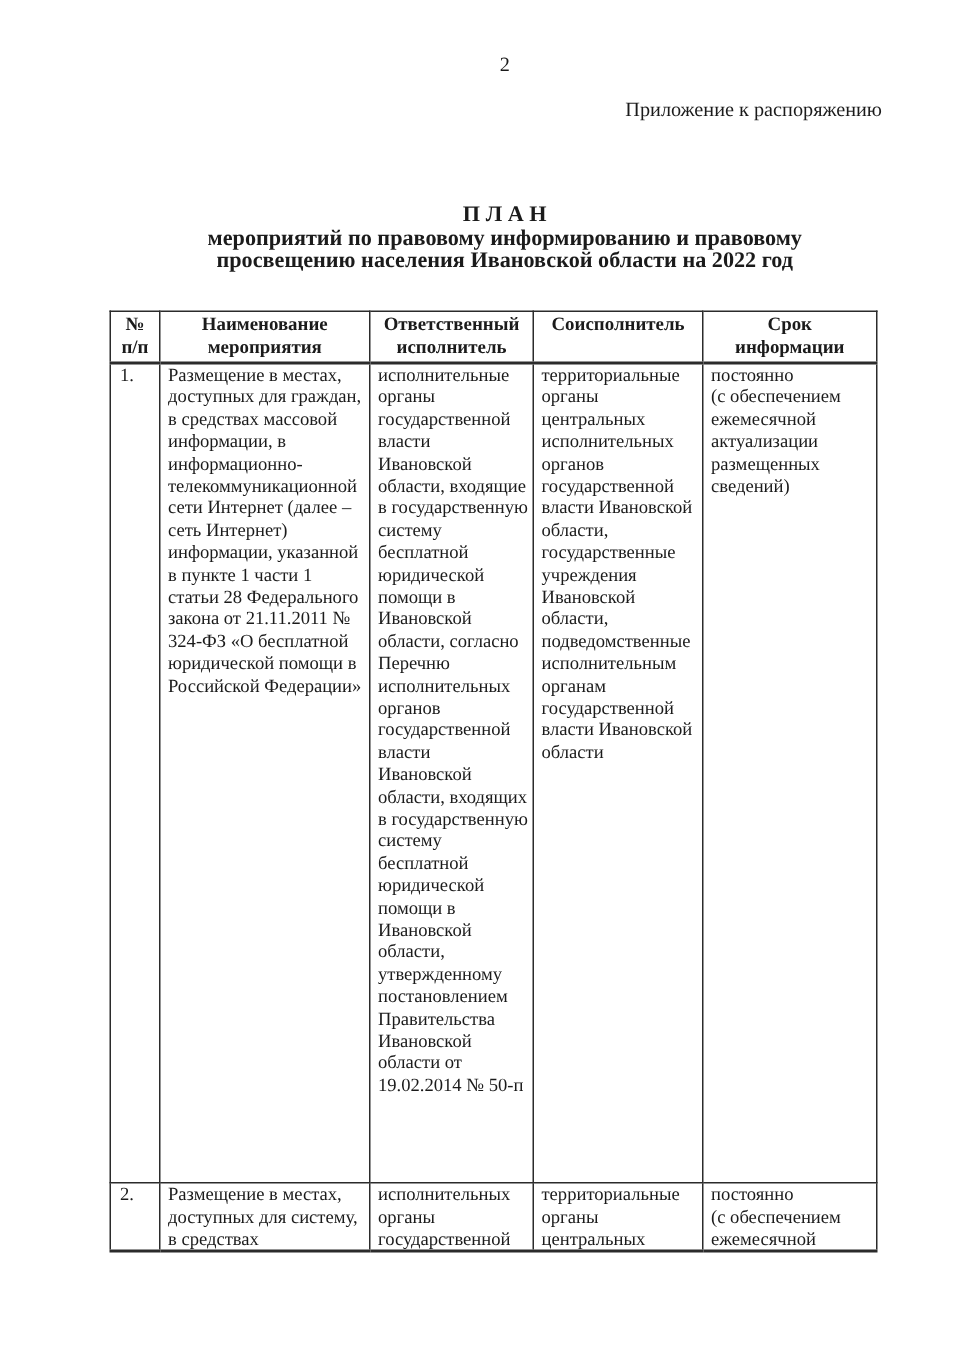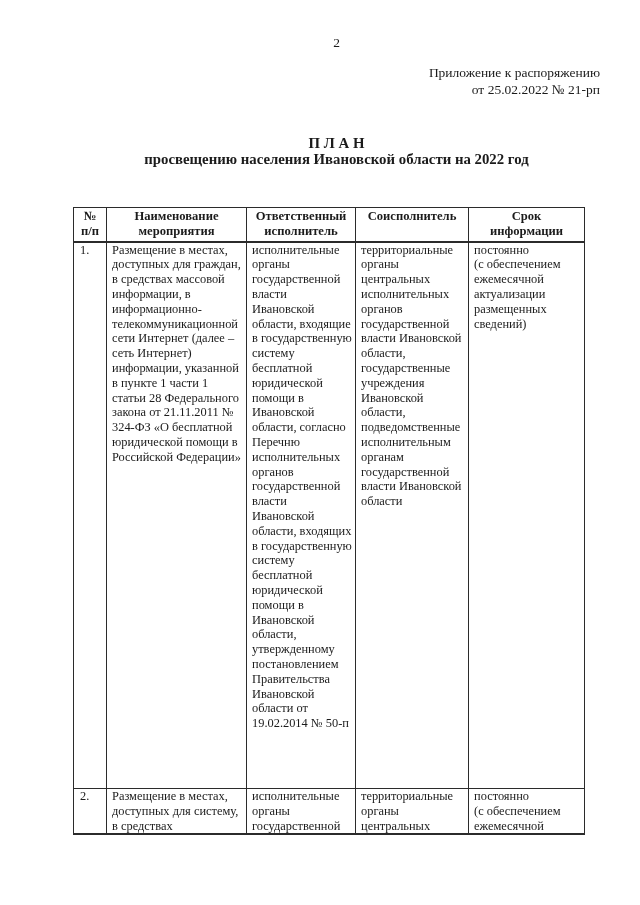--- a/index.html
+++ b/index.html
@@ -14,21 +14,21 @@
   }
   .pagenum {
     position: absolute;
     top: 35px; left: 73px; width: 527px;
     text-align: center;
     font-size: 13.5px;
     line-height: 16px;
   }
   .annex {
     position: absolute;
-    top: 65px; right: 40px;
+    top: 65px; right: 52px;
     text-align: right;
     font-size: 13.5px;
     line-height: 16.8px;
   }
   .doc-title {
     position: absolute;
     top: 136px; left: 73px; width: 527px;
     text-align: center;
     font-weight: bold;
     font-size: 14.8px;
@@ -72,25 +72,25 @@
 </style>
 </head>
 <body>
 
 <div class="page">
 
   <div class="pagenum">2</div>
 
   <div class="annex">
     <div>Приложение к распоряжению</div>
-    <div>от 25.02.2022 № 21-рп</div>
   </div>
 
   <div class="doc-title">
     <div>П Л А Н</div>
+    <div>мероприятий по правовому информированию и правовому</div>
     <div>просвещению населения Ивановской области на 2022 год</div>
   </div>
 
   <table class="plan">
     <colgroup>
       <col style="width:33px">
       <col style="width:140px">
       <col style="width:109px">
       <col style="width:113px">
       <col style="width:116px">
@@ -113,21 +113,21 @@
         <td class="c-num">1.</td>
         <td>Размещение в местах, доступных для граждан, в средствах массовой информации, в информационно-телекоммуникационной сети Интернет (далее – сеть Интернет) информации, указанной в пункте 1 части 1 статьи 28 Федерального закона от 21.11.2011 № 324-ФЗ «О бесплатной юридической помощи в Российской Федерации»</td>
         <td>исполнительные органы государственной власти Ивановской области, входящие в государственную систему бесплатной юридической помощи в Ивановской области, согласно Перечню исполнительных органов государственной власти Ивановской области, входящих в государственную систему бесплатной юридической помощи в Ивановской области, утвержденному постановлением Правительства Ивановской области от 19.02.2014 № 50-п</td>
         <td>территориальные органы центральных исполнительных органов государственной власти Ивановской области, государственные учреждения Ивановской области, подведомственные исполнительным органам государственной власти Ивановской области</td>
         <td class="c-term">постоянно
 (с обеспечением ежемесячной актуализации размещенных сведений)</td>
       </tr>
       <tr class="r2">
         <td class="c-num">2.</td>
         <td>Размещение в местах, доступных для систему, в средствах</td>
-        <td>исполнительные органы государственной</td>
+        <td>исполнительных органы государственной</td>
         <td>территориальные органы центральных</td>
         <td class="c-term">постоянно
 (с обеспечением ежемесячной</td>
       </tr>
     </tbody>
   </table>
 
 </div>
 
 </body></html>

